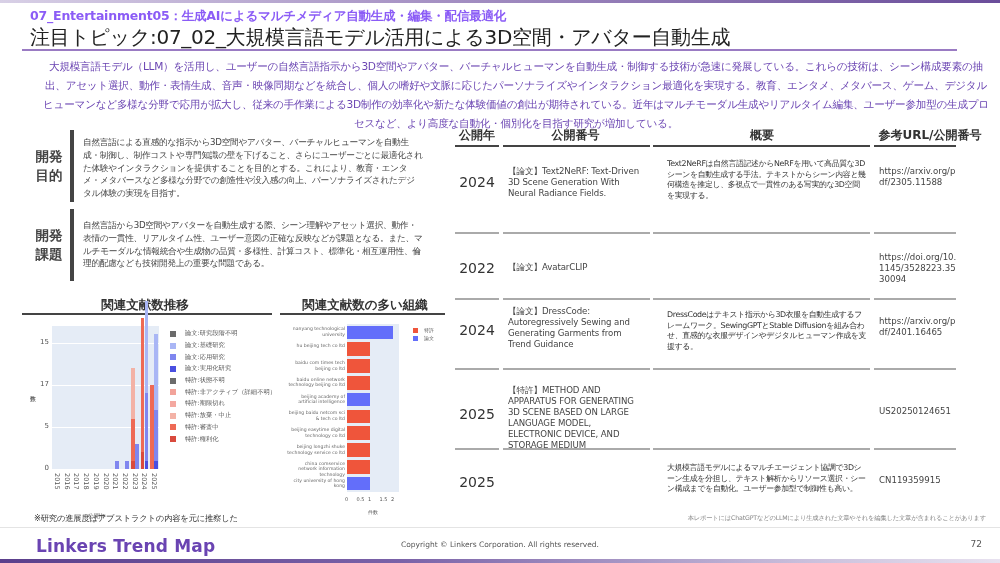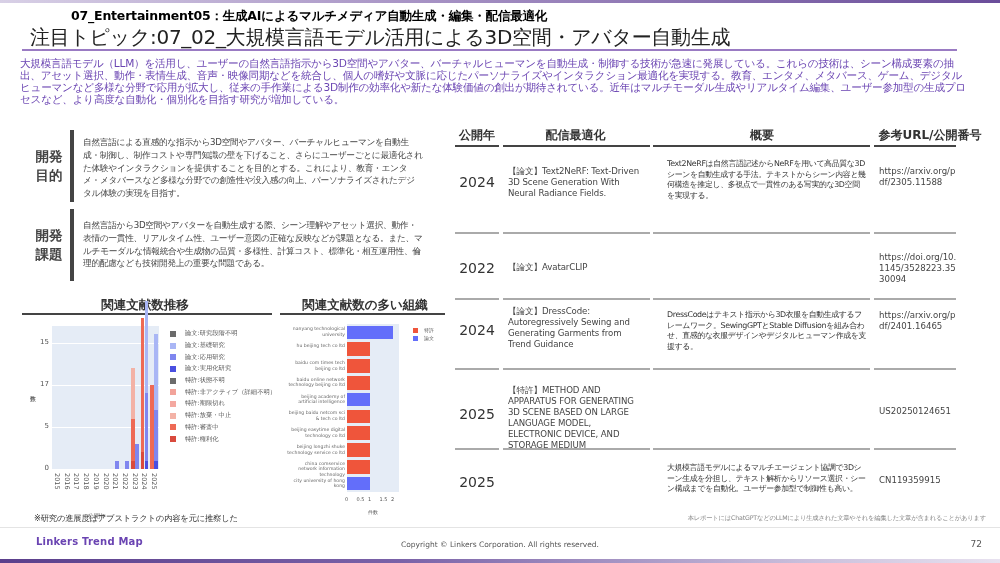--- a/index.html
+++ b/index.html
@@ -3,26 +3,26 @@
 <meta charset="utf-8">
 <style>
   * { box-sizing: border-box; margin: 0; padding: 0; }
   html, body { width: 1000px; height: 563px; overflow: hidden; background: #ffffff; }
   body { font-family: "DejaVu Sans", "Liberation Sans", sans-serif; color: #333; position: relative; }
 
   .top-bar { position: absolute; left: 0; top: 0; width: 1000px; height: 3px;
     background: linear-gradient(90deg, #d8d0e6 0%, #a995c6 40%, #6a4d9a 100%); }
 
   .header { position: absolute; left: 30px; top: 8px; width: 930px; }
-  .subtitle { font-size: 12.5px; font-weight: bold; color: #000000; letter-spacing: -0.2px; line-height: 16px; margin-left: 41px; }
+  .subtitle { font-size: 12.5px; font-weight: bold; color: #8b5cf6; letter-spacing: -0.2px; line-height: 16px; }
   .title { font-size: 20px; color: #222; line-height: 26px; letter-spacing: -0.3px; }
   .title-rule { position: absolute; left: 22px; top: 49px; width: 935px; height: 2px; background: #9a7bc3; }
 
-  .summary { position: absolute; left: 20px; top: 57px; width: 952px; font-size: 10.6px; line-height: 12px;
-    color: #6a44b2; letter-spacing: -0.25px; }
+  .summary { position: absolute; left: 40px; top: 57px; width: 952px; font-size: 10.6px; line-height: 19px;
+    color: #6a44b2; letter-spacing: -0.25px; text-align: center; }
 
   .dev-block { position: absolute; left: 30px; width: 420px; height: 76px; }
   .dev-label { position: absolute; left: 0; top: 0; width: 38px; height: 76px; display: flex; flex-direction: column;
     justify-content: center; align-items: center; font-size: 13.5px; font-weight: bold; color: #444; line-height: 19px; }
   .dev-bar { position: absolute; left: 40px; top: 2px; width: 4px; height: 72px; background: #444; }
   .dev-text { position: absolute; left: 53px; top: 8px; width: 340px; font-size: 8.7px; line-height: 12.8px; color: #444; letter-spacing: -0.3px; }
 
   .chart-title { position: absolute; font-size: 12.5px; font-weight: bold; color: #333; text-align: center; }
   .chart-title-rule { position: absolute; height: 2px; background: #444; }
 
@@ -48,21 +48,21 @@
   .row { position: absolute; left: 0; width: 536px; }
   .row-rule { position: absolute; height: 1.5px; background: #aaa; }
   .cell-year { position: absolute; left: 0; width: 44px; font-size: 14px; color: #333; text-align: center; }
   .cell-title { position: absolute; left: 53px; width: 135px; font-size: 8.6px; color: #444; line-height: 11px; letter-spacing: -0.1px; }
   .cell-summary { position: absolute; left: 212px; width: 200px; font-size: 7.9px; color: #333; line-height: 10.6px; letter-spacing: -0.35px; }
   .cell-ref { position: absolute; left: 424px; width: 80px; font-size: 8.6px; color: #444; line-height: 11px; word-break: break-all; }
 
   .disclaimer { position: absolute; right: 14px; top: 514px; font-size: 6.3px; color: #888; letter-spacing: -0.2px; }
 
   .footer-sep { position: absolute; left: 0; top: 527px; width: 1000px; height: 1px; background: #e4e4e4; }
-  .footer-logo { position: absolute; left: 36px; top: 536px; font-size: 10px; color: #6a44b2; font-weight: bold; letter-spacing: 0.2px; }
+  .footer-logo { position: absolute; left: 36px; top: 536px; font-size: 17px; color: #6a44b2; font-weight: bold; letter-spacing: 0.2px; }
   .footer-copy { position: absolute; left: 0; width: 1000px; top: 540px; text-align: center; font-size: 7.5px; color: #555; }
   .footer-page { position: absolute; right: 18px; top: 539px; font-size: 9px; color: #555; }
   .bottom-bar { position: absolute; left: 0; top: 559px; width: 1000px; height: 4px;
     background: linear-gradient(90deg, #5b3f8c 0%, #7a62a8 40%, #c9bedb 80%, #e8e2f0 100%); }
 </style>
 </head>
 <body>
 
 <div class="top-bar"></div>
 
@@ -217,21 +217,21 @@
     <div class="axis-label" style="font-size: 5px; left: 85px; top: 175px;">1</div>
     <div class="axis-label" style="font-size: 5px; left: 96.5px; top: 175px;">1.5</div>
     <div class="axis-label" style="font-size: 5px; left: 108px; top: 175px;">2</div>
   </div>
 
 <div class="note">※研究の進展度はアブストラクトの内容を元に推察した</div>
 
 <div class="table">
   <div class="th" style="left:0; width:44px;">公開年</div>
   <div class="th-rule" style="left:0; width:44px;"></div>
-  <div class="th" style="left:48px; width:145px;">配信最適化</div>
+  <div class="th" style="left:48px; width:145px;">公開番号</div>
   <div class="th-rule" style="left:48px; width:147px;"></div>
   <div class="th" style="left:198px; width:218px;">概要</div>
   <div class="th-rule" style="left:198px; width:217px;"></div>
   <div class="th" style="left:410px; width:130px;">参考URL/公開番号</div>
   <div class="th-rule" style="left:419px; width:82px;"></div>
 
   <div id="table-rows">
       <div class="row" style="top: 27px; height: 80px;">
         <div class="cell-year" style="top: 20px;">2024</div>
         <div class="cell-title" style="top: 12px;">【論文】Text2NeRF: Text-Driven 3D Scene Generation With Neural Radiance Fields.</div>
@@ -248,21 +248,21 @@
         <div class="cell-ref" style="top: 12px;">https://doi.org/10.1145/3528223.3530094</div>
         <div class="row-rule" style="left: 0px; width: 44px; top: 58px;"></div>
         <div class="row-rule" style="left: 48px; width: 147px; top: 58px;"></div>
         <div class="row-rule" style="left: 198px; width: 217px; top: 58px;"></div>
         <div class="row-rule" style="left: 419px; width: 82px; top: 58px;"></div>
       </div>
       <div class="row" style="top: 173px; height: 70px;">
         <div class="cell-year" style="top: 22px;">2024</div>
         <div class="cell-title" style="top: 6px;">【論文】DressCode: Autoregressively Sewing and Generating Garments from Trend Guidance</div>
         <div class="cell-summary" style="top: 10px;">DressCodeはテキスト指示から3D衣服を自動生成するフレームワーク。SewingGPTとStable Diffusionを組み合わせ、直感的な衣服デザインやデジタルヒューマン作成を支援する。</div>
-        <div class="cell-ref" style="top: 10px;">https://arxiv.org/pdf/2401.16465</div>
+        <div class="cell-ref" style="top: 16px;">https://arxiv.org/pdf/2401.16465</div>
         <div class="row-rule" style="left: 0px; width: 44px; top: 68px;"></div>
         <div class="row-rule" style="left: 48px; width: 147px; top: 68px;"></div>
         <div class="row-rule" style="left: 198px; width: 217px; top: 68px;"></div>
         <div class="row-rule" style="left: 419px; width: 82px; top: 68px;"></div>
       </div>
       <div class="row" style="top: 253px; height: 70px;">
         <div class="cell-year" style="top: 26px;">2025</div>
         <div class="cell-title" style="top: 5px;">【特許】METHOD AND APPARATUS FOR GENERATING 3D SCENE BASED ON LARGE LANGUAGE MODEL, ELECTRONIC DEVICE, AND STORAGE MEDIUM</div>
         <div class="cell-ref" style="top: 26px;">US20250124651</div>
         <div class="row-rule" style="left: 0px; width: 44px; top: 68px;"></div>

